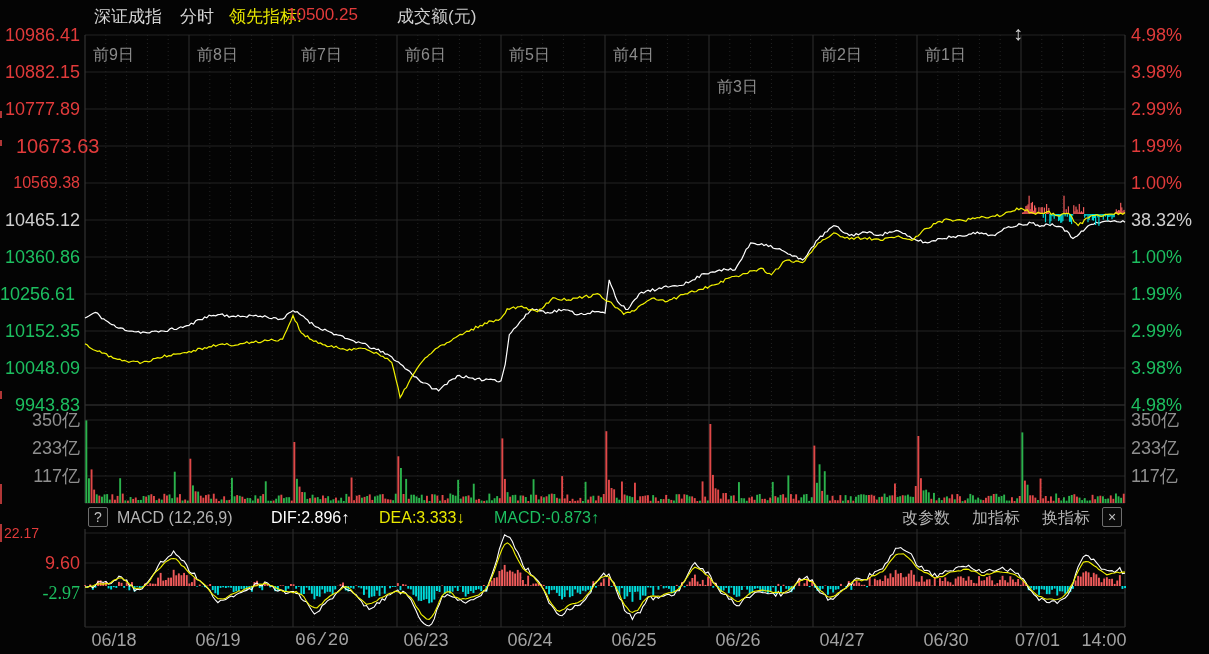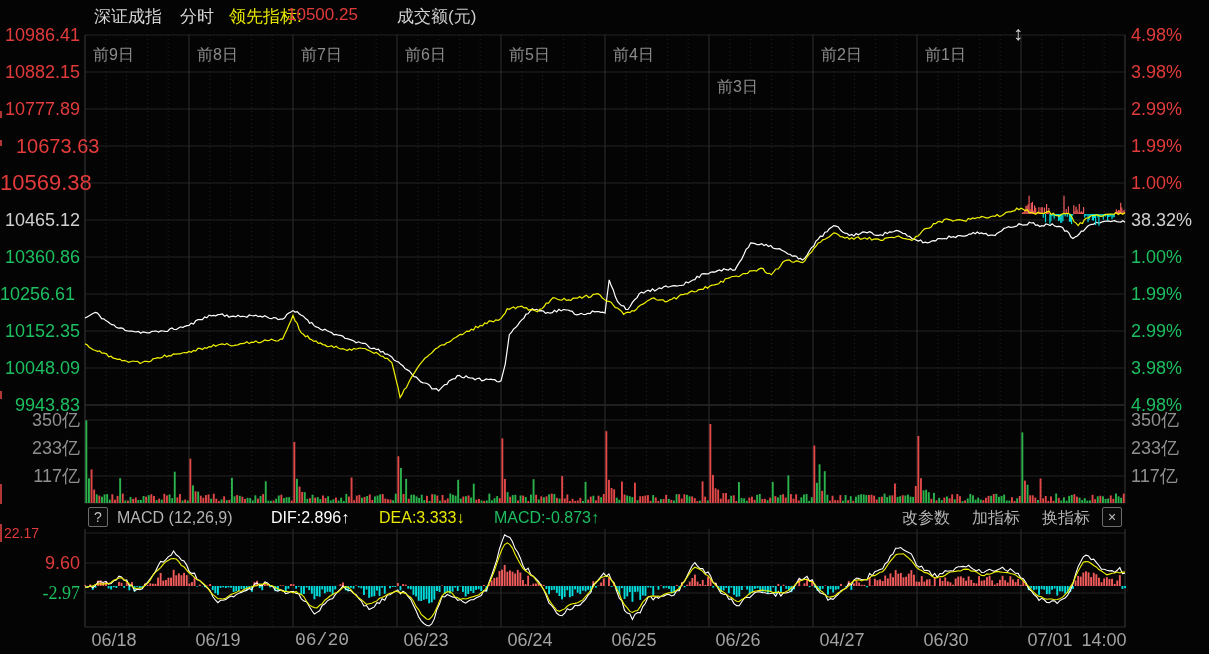--- a/index.html
+++ b/index.html
@@ -1057,21 +1057,21 @@
   <div class="mbar" style="left:379px;color:#e8e800">DEA:3.333↓</div>
   <div class="mbar" style="left:494px;color:#1dbf60">MACD:-0.873↑</div>
   <div class="mbar" style="left:902px;color:#b4b4b4">改参数</div>
   <div class="mbar" style="left:972px;color:#b4b4b4">加指标</div>
   <div class="mbar" style="left:1042px;color:#b4b4b4">换指标</div>
   <div class="box" style="left:1102px">×</div>
 <div class="lab" style="left: 0px; top: 26px; width: 80px; text-align: right; font-size: 18px; color: rgb(226, 59, 59);">10986.41</div>
     <div class="lab" style="left: 0px; top: 63px; width: 80px; text-align: right; font-size: 18px; color: rgb(226, 59, 59);">10882.15</div>
     <div class="lab" style="left: 0px; top: 100px; width: 80px; text-align: right; font-size: 18px; color: rgb(226, 59, 59);">10777.89</div>
     <div class="lab" style="left: 0px; top: 137px; width: 80px; text-align: right; font-size: 20px; color: rgb(226, 59, 59); margin-left: 16px;">10673.63</div>
-    <div class="lab" style="left: 0px; top: 174px; width: 80px; text-align: right; font-size: 22px; color: rgb(226, 59, 59);">10569.38</div>
+    <div class="lab" style="left: 0px; top: 174px; width: 80px; text-align: right; font-size: 16px; color: rgb(226, 59, 59);">10569.38</div>
     <div class="lab" style="left: 0px; top: 211px; width: 80px; text-align: right; font-size: 18px; color: rgb(207, 207, 207);">10465.12</div>
     <div class="lab" style="left: 0px; top: 248px; width: 80px; text-align: right; font-size: 18px; color: rgb(29, 191, 96);">10360.86</div>
     <div class="lab" style="left: 0px; top: 285px; width: 80px; text-align: left; font-size: 18px; color: rgb(29, 191, 96);">10256.61</div>
     <div class="lab" style="left: 0px; top: 322px; width: 80px; text-align: right; font-size: 18px; color: rgb(29, 191, 96);">10152.35</div>
     <div class="lab" style="left: 0px; top: 359px; width: 80px; text-align: right; font-size: 18px; color: rgb(29, 191, 96);">10048.09</div>
     <div class="lab" style="left: 0px; top: 396px; width: 80px; text-align: right; font-size: 18px; color: rgb(29, 191, 96);">9943.83</div>
     <div class="lab" style="left: 1131px; top: 26px; font-size: 18px; color: rgb(226, 59, 59);">4.98%</div>
     <div class="lab" style="left: 1131px; top: 63px; font-size: 18px; color: rgb(226, 59, 59);">3.98%</div>
     <div class="lab" style="left: 1131px; top: 100px; font-size: 18px; color: rgb(226, 59, 59);">2.99%</div>
     <div class="lab" style="left: 1131px; top: 137px; font-size: 18px; color: rgb(226, 59, 59);">1.99%</div>
@@ -1102,15 +1102,15 @@
     <div class="lab" style="left: 925px; top: 46px; font-size: 16px; color: rgb(140, 140, 140);">前1日</div>
     <div class="lab" style="left: 79px; top: 631px; width: 70px; text-align: center; font-size: 18px; color: rgb(162, 162, 162);">06/18</div>
     <div class="lab" style="left: 183px; top: 631px; width: 70px; text-align: center; font-size: 18px; color: rgb(162, 162, 162);">06/19</div>
     <div class="lab" style="left: 287px; top: 631px; width: 70px; text-align: center; font-size: 18px; color: rgb(162, 162, 162); font-family: Liberation Mono, monospace;">06/20</div>
     <div class="lab" style="left: 391px; top: 631px; width: 70px; text-align: center; font-size: 18px; color: rgb(162, 162, 162);">06/23</div>
     <div class="lab" style="left: 495px; top: 631px; width: 70px; text-align: center; font-size: 18px; color: rgb(162, 162, 162);">06/24</div>
     <div class="lab" style="left: 599px; top: 631px; width: 70px; text-align: center; font-size: 18px; color: rgb(162, 162, 162);">06/25</div>
     <div class="lab" style="left: 703px; top: 631px; width: 70px; text-align: center; font-size: 18px; color: rgb(162, 162, 162);">06/26</div>
     <div class="lab" style="left: 807px; top: 631px; width: 70px; text-align: center; font-size: 18px; color: rgb(162, 162, 162);">04/27</div>
     <div class="lab" style="left: 911px; top: 631px; width: 70px; text-align: center; font-size: 18px; color: rgb(162, 162, 162);">06/30</div>
-    <div class="lab" style="left: 1015px; top: 631px; width: 70px; text-align: center; font-size: 18px; color: rgb(162, 162, 162);">07/01</div>
+    <div class="lab" style="left: 1015px; top: 631px; width: 70px; font-size: 18px; color: rgb(162, 162, 162);">07/01</div>
     <div class="lab" style="left: 1069px; top: 631px; width: 70px; text-align: center; font-size: 18px; color: rgb(162, 162, 162);">14:00</div>
   </div>
 
 </body></html>

